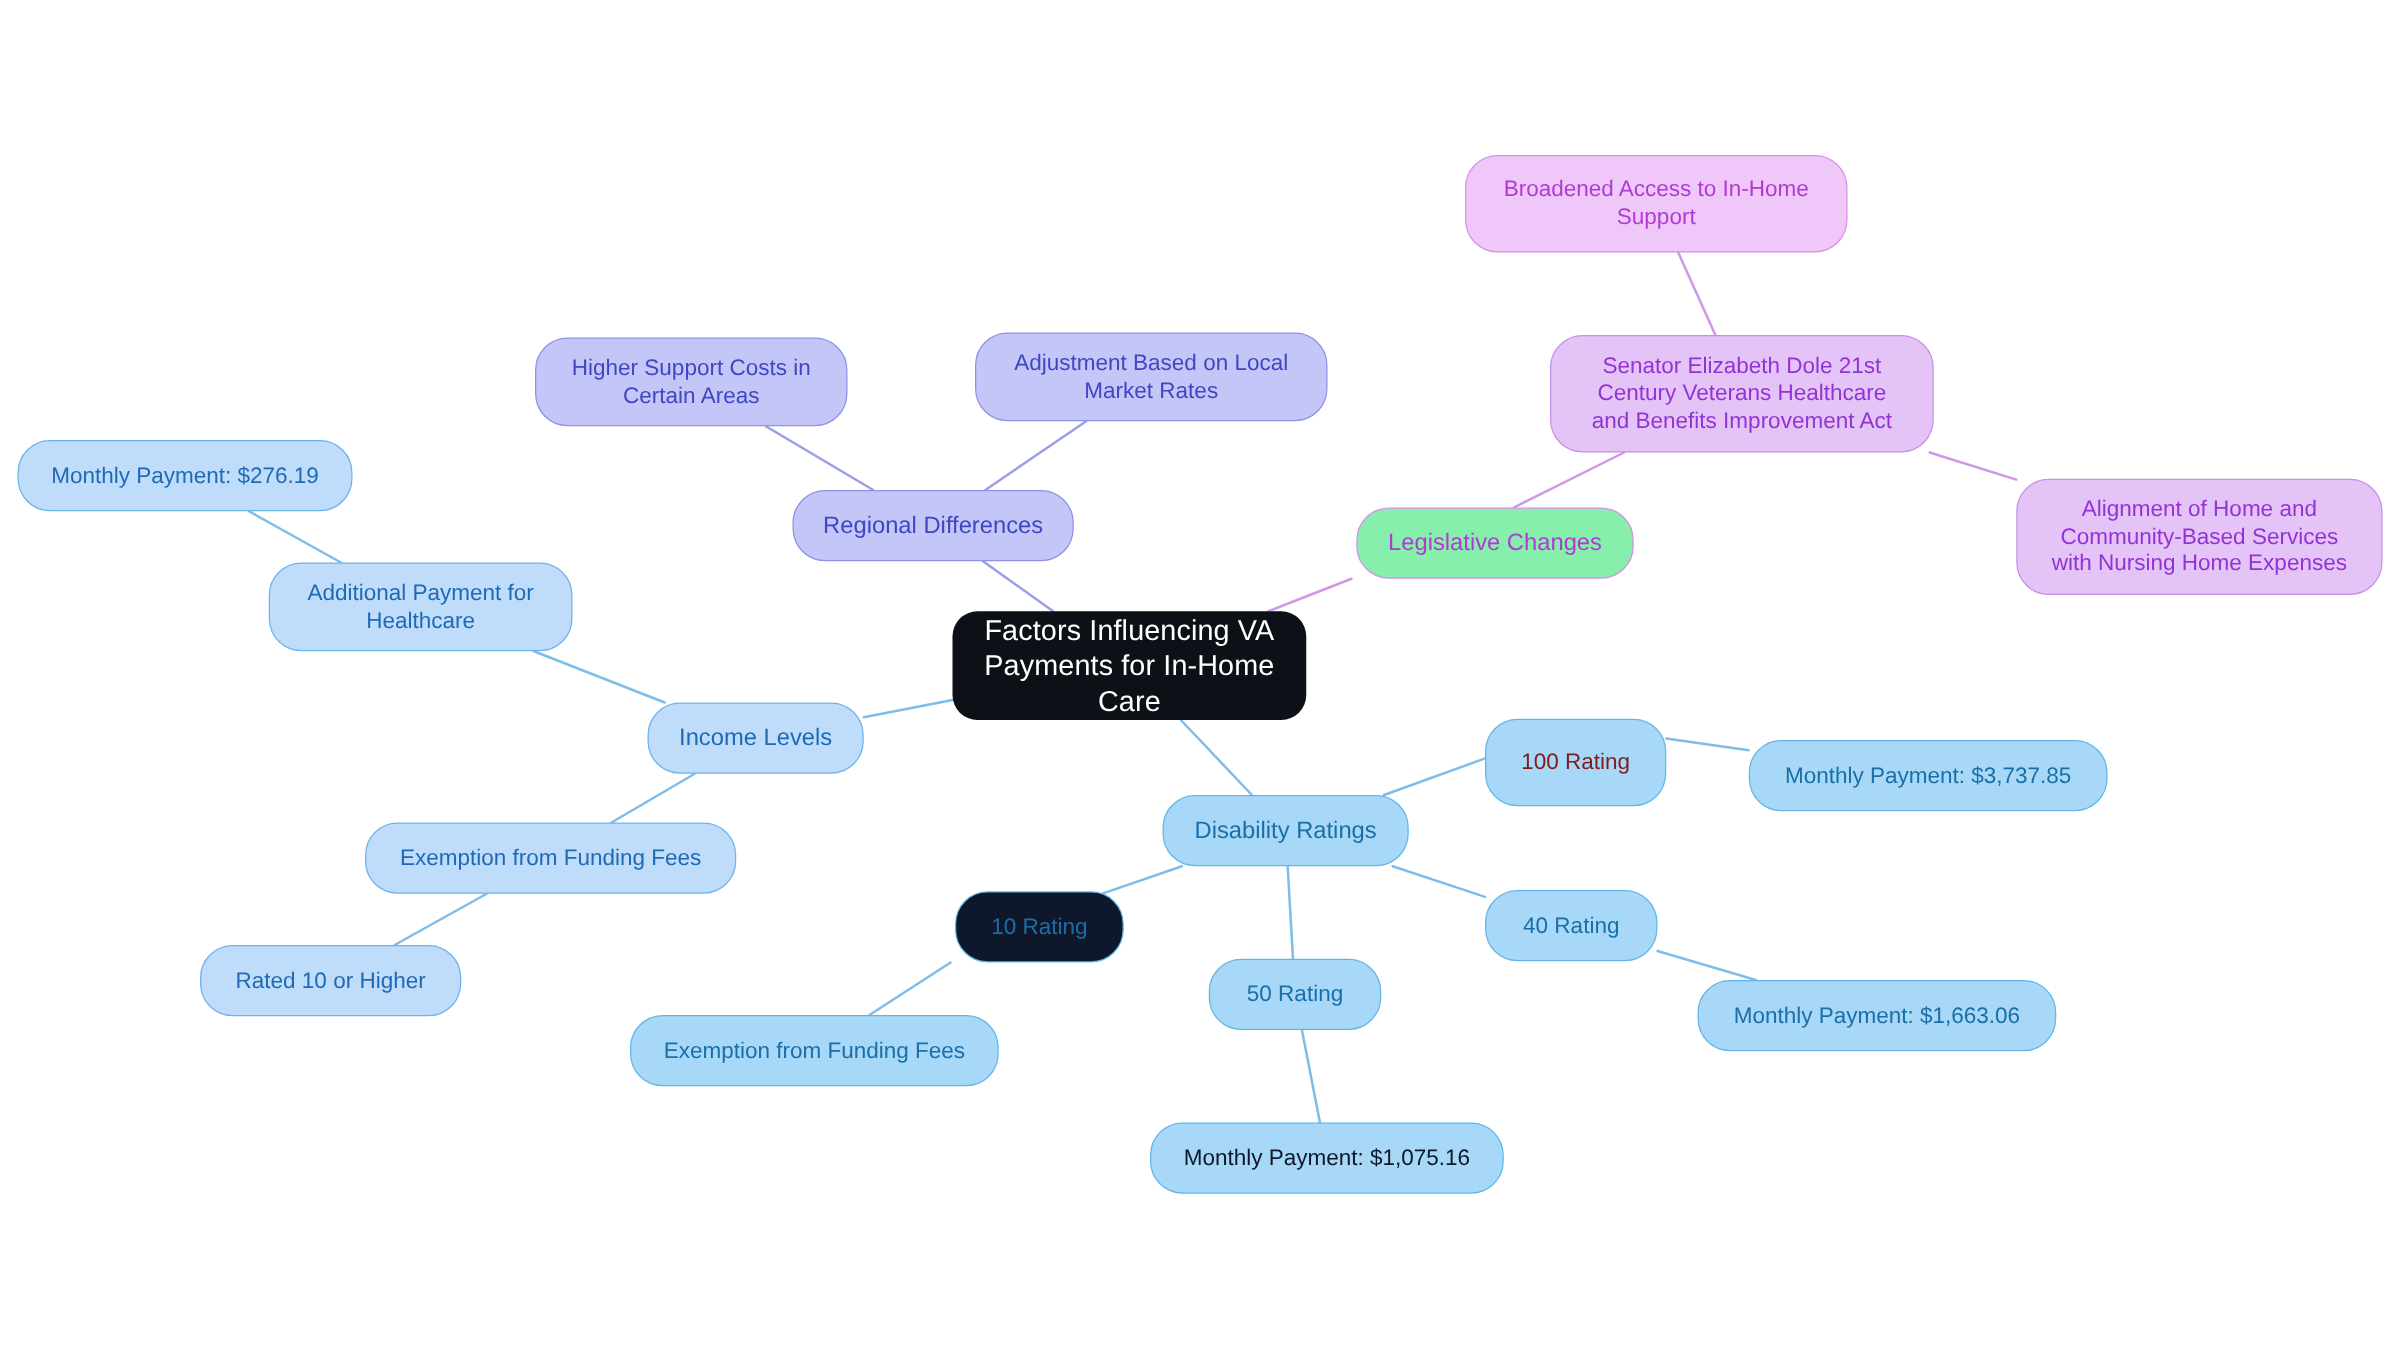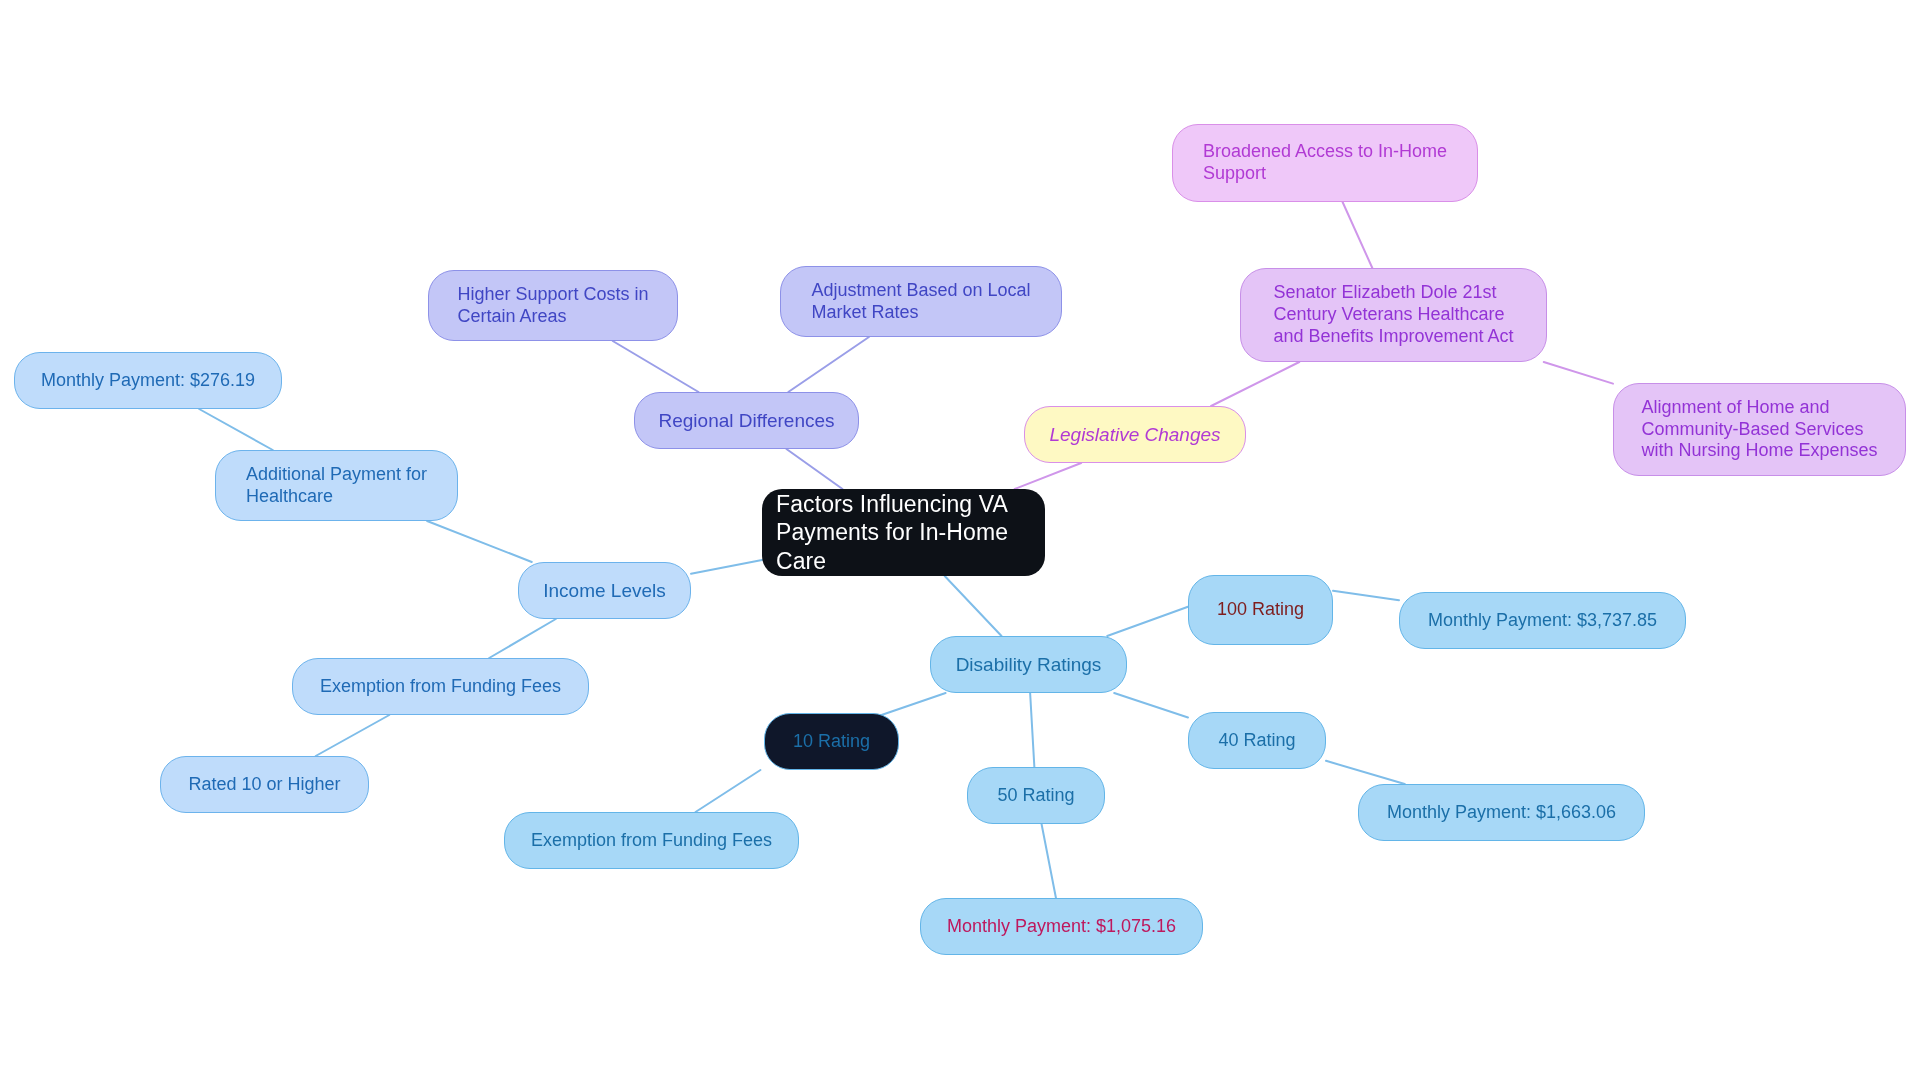--- a/index.html
+++ b/index.html
@@ -24,20 +24,21 @@
     width: 1920px;
     height: 1083px;
     pointer-events: none;
   }
   .node {
     position: absolute;
     box-sizing: border-box;
     display: flex;
     align-items: center;
     justify-content: center;
+    text-align: center;
     border-radius: 26px;
     border-width: 1px;
     border-style: solid;
     line-height: 1.22;
     padding: 8px 14px;
     white-space: pre-line;
   }
   .node.root {
     border-radius: 20px;
     border: none;
@@ -75,38 +76,38 @@
       <line x1="760.4545454545455" y1="770" x2="695.5454545454545" y2="812" stroke="#7fbde9" stroke-width="2" stroke-linecap="round"></line>
     </svg>
   <div id="node-layer">
       <div class="node root" style="left: 762px; top: 489px; width: 283px; height: 87px; background: rgb(13, 17, 23); color: rgb(255, 255, 255); border: none;">Factors Influencing VA
 Payments for In-Home Care</div>
       <div class="node lvl1" style="left: 634px; top: 392px; width: 225px; height: 57px; background: rgb(195, 198, 247); color: rgb(64, 70, 196); border-color: rgb(141, 145, 232);">Regional Differences</div>
       <div class="node lvl2" style="left: 428px; top: 270px; width: 250px; height: 71px; background: rgb(195, 198, 247); color: rgb(64, 70, 196); border-color: rgb(141, 145, 232);">Higher Support Costs in
 Certain Areas</div>
       <div class="node lvl2" style="left: 780px; top: 266px; width: 282px; height: 71px; background: rgb(195, 198, 247); color: rgb(64, 70, 196); border-color: rgb(141, 145, 232);">Adjustment Based on Local
 Market Rates</div>
-      <div class="node lvl1" style="left: 1024px; top: 406px; width: 222px; height: 57px; background: #fef9c3; color: rgb(177, 58, 212); border-color: rgb(217, 143, 232); font-style: italic;">Legislative Changes</div>
+      <div class="node lvl1" style="left: 1085px; top: 406px; width: 222px; height: 57px; background: #86efac; color: rgb(177, 58, 212); border-color: rgb(217, 143, 232);">Legislative Changes</div>
       <div class="node lvl2" style="left: 1240px; top: 268px; width: 307px; height: 94px; background: rgb(228, 196, 247); color: rgb(147, 51, 214); border-color: rgb(199, 143, 232);">Senator Elizabeth Dole 21st
 Century Veterans Healthcare
 and Benefits Improvement Act</div>
       <div class="node lvl2" style="left: 1172px; top: 124px; width: 306px; height: 78px; background: rgb(239, 200, 249); color: rgb(177, 58, 212); border-color: rgb(217, 143, 232);">Broadened Access to In-Home
 Support</div>
       <div class="node lvl2" style="left: 1613px; top: 383px; width: 293px; height: 93px; background: rgb(228, 196, 247); color: rgb(147, 51, 214); border-color: rgb(199, 143, 232);">Alignment of Home and
 Community-Based Services
 with Nursing Home Expenses</div>
       <div class="node lvl1" style="left: 518px; top: 562px; width: 173px; height: 57px; background: rgb(191, 220, 251); color: rgb(31, 106, 181); border-color: rgb(108, 179, 236);">Income Levels</div>
       <div class="node lvl2" style="left: 215px; top: 450px; width: 243px; height: 71px; background: rgb(191, 220, 251); color: rgb(31, 106, 181); border-color: rgb(108, 179, 236);">Additional Payment for
 Healthcare</div>
       <div class="node lvl2" style="left: 14px; top: 352px; width: 268px; height: 57px; background: rgb(191, 220, 251); color: rgb(31, 106, 181); border-color: rgb(108, 179, 236);">Monthly Payment: $276.19</div>
       <div class="node lvl2" style="left: 292px; top: 658px; width: 297px; height: 57px; background: rgb(191, 220, 251); color: rgb(31, 106, 181); border-color: rgb(108, 179, 236);">Exemption from Funding Fees</div>
       <div class="node lvl2" style="left: 160px; top: 756px; width: 209px; height: 57px; background: rgb(191, 220, 251); color: rgb(31, 106, 181); border-color: rgb(108, 179, 236);">Rated 10 or Higher</div>
       <div class="node lvl1" style="left: 930px; top: 636px; width: 197px; height: 57px; background: rgb(167, 216, 247); color: rgb(27, 111, 168); border-color: rgb(99, 181, 232);">Disability Ratings</div>
       <div class="node lvl2" style="left: 1188px; top: 552px; width: 145px; height: 70px; background: rgb(167, 216, 247); color: #7f1d1d; border-color: rgb(99, 181, 232); margin-top: 23px;">100 Rating</div>
       <div class="node lvl2" style="left: 1399px; top: 592px; width: 287px; height: 57px; background: rgb(167, 216, 247); color: rgb(27, 111, 168); border-color: rgb(99, 181, 232);">Monthly Payment: $3,737.85</div>
       <div class="node lvl2" style="left: 1188px; top: 712px; width: 138px; height: 57px; background: rgb(167, 216, 247); color: rgb(27, 111, 168); border-color: rgb(99, 181, 232);">40 Rating</div>
       <div class="node lvl2" style="left: 1358px; top: 784px; width: 287px; height: 57px; background: rgb(167, 216, 247); color: rgb(27, 111, 168); border-color: rgb(99, 181, 232);">Monthly Payment: $1,663.06</div>
       <div class="node lvl2" style="left: 967px; top: 767px; width: 138px; height: 57px; background: rgb(167, 216, 247); color: rgb(27, 111, 168); border-color: rgb(99, 181, 232);">50 Rating</div>
-      <div class="node lvl2" style="left: 920px; top: 898px; width: 283px; height: 57px; background: rgb(167, 216, 247); color: #be185d; border-color: rgb(99, 181, 232);">Monthly Payment: $1,075.16</div>
+      <div class="node lvl2" style="left: 920px; top: 898px; width: 283px; height: 57px; background: rgb(167, 216, 247); color: #0f172a; border-color: rgb(99, 181, 232);">Monthly Payment: $1,075.16</div>
       <div class="node lvl2" style="left: 764px; top: 713px; width: 135px; height: 57px; background: #0f172a; color: rgb(27, 111, 168); border-color: rgb(99, 181, 232);">10 Rating</div>
       <div class="node lvl2" style="left: 504px; top: 812px; width: 295px; height: 57px; background: rgb(167, 216, 247); color: rgb(27, 111, 168); border-color: rgb(99, 181, 232);">Exemption from Funding Fees</div>
     </div>
 </div>
 
 </body></html>

